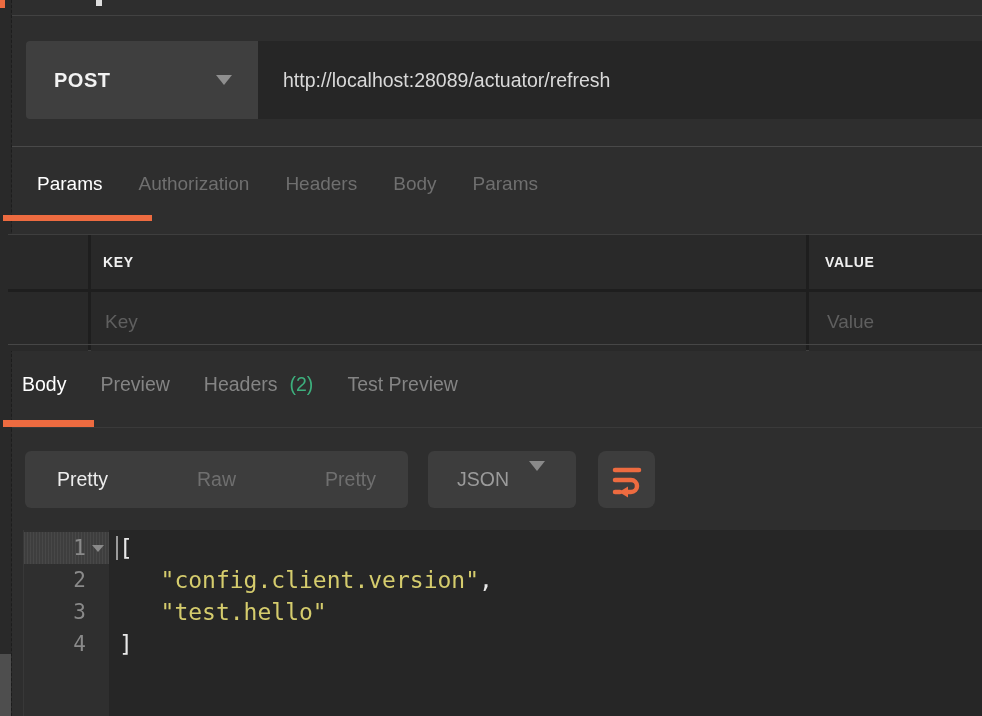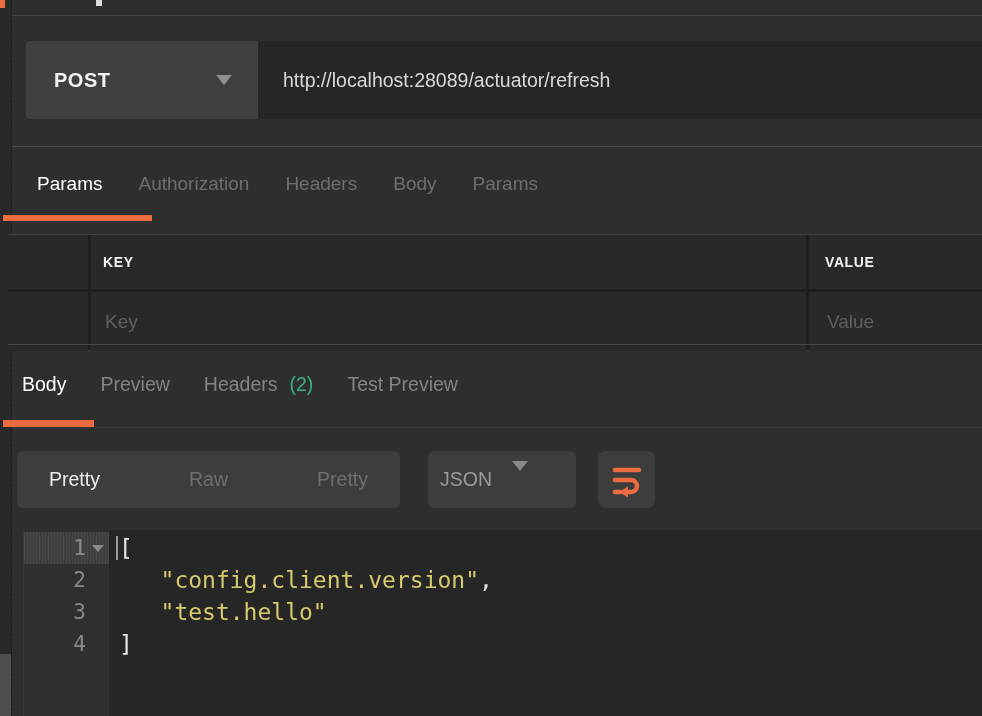--- a/index.html
+++ b/index.html
@@ -53,27 +53,27 @@
 
   
   .resp-tabs{left:12px;top:348px;right:0;height:72px;display:flex;align-items:center;
              gap:34px;padding-left:10px;font-size:19.5px;color:#848484;white-space:nowrap;}
   .resp-tab-headers{display:flex;gap:12px;align-items:center;}
   .count-green{color:var(--green);}
   .body-underline{left:3px;top:420px;width:91px;height:7px;background:var(--accent);}
   .divider-3{left:12px;right:0;top:427px;height:1px;background:#3a3a3a;}
 
   
-  .view-toggle{left:17px;top:451px;width:383px;height:57px;background:#3d3d3d;border-radius:6px;
+  .view-toggle{left:25px;top:451px;width:383px;height:57px;background:#3d3d3d;border-radius:6px;
                display:flex;align-items:center;justify-content:space-between;padding:0 32px;
                box-sizing:border-box;font-size:19.5px;color:#6f6f6f;}
   .view-item{cursor:pointer;}
   .view-item.active{color:#ededed;}
   .format-select{left:428px;top:451px;width:148px;height:57px;background:#3d3d3d;border-radius:6px;
-                 display:flex;align-items:center;gap:20px;padding-left:12px;box-sizing:border-box;cursor:pointer;}
+                 display:flex;align-items:center;gap:20px;padding-left:29px;box-sizing:border-box;cursor:pointer;}
   .format-label{font-size:19.5px;color:#9b9b9b;}
   .format-caret .caret-down{border-top-color:#8a8a8a;}
   .wrap-btn{left:598px;top:451px;width:57px;height:57px;background:#3d3d3d;border-radius:8px;
             display:flex;align-items:center;justify-content:center;cursor:pointer;}
 
   
   .editor{left:23px;top:530px;width:959px;height:186px;background:#262626;
           border-left:1px solid #383838;box-sizing:border-box;}
   .gutter{position:absolute;left:0;top:0;width:85px;height:100%;background:#2f2f2f;}
   .gutter-row{position:relative;height:32px;display:flex;align-items:center;justify-content:flex-end;

